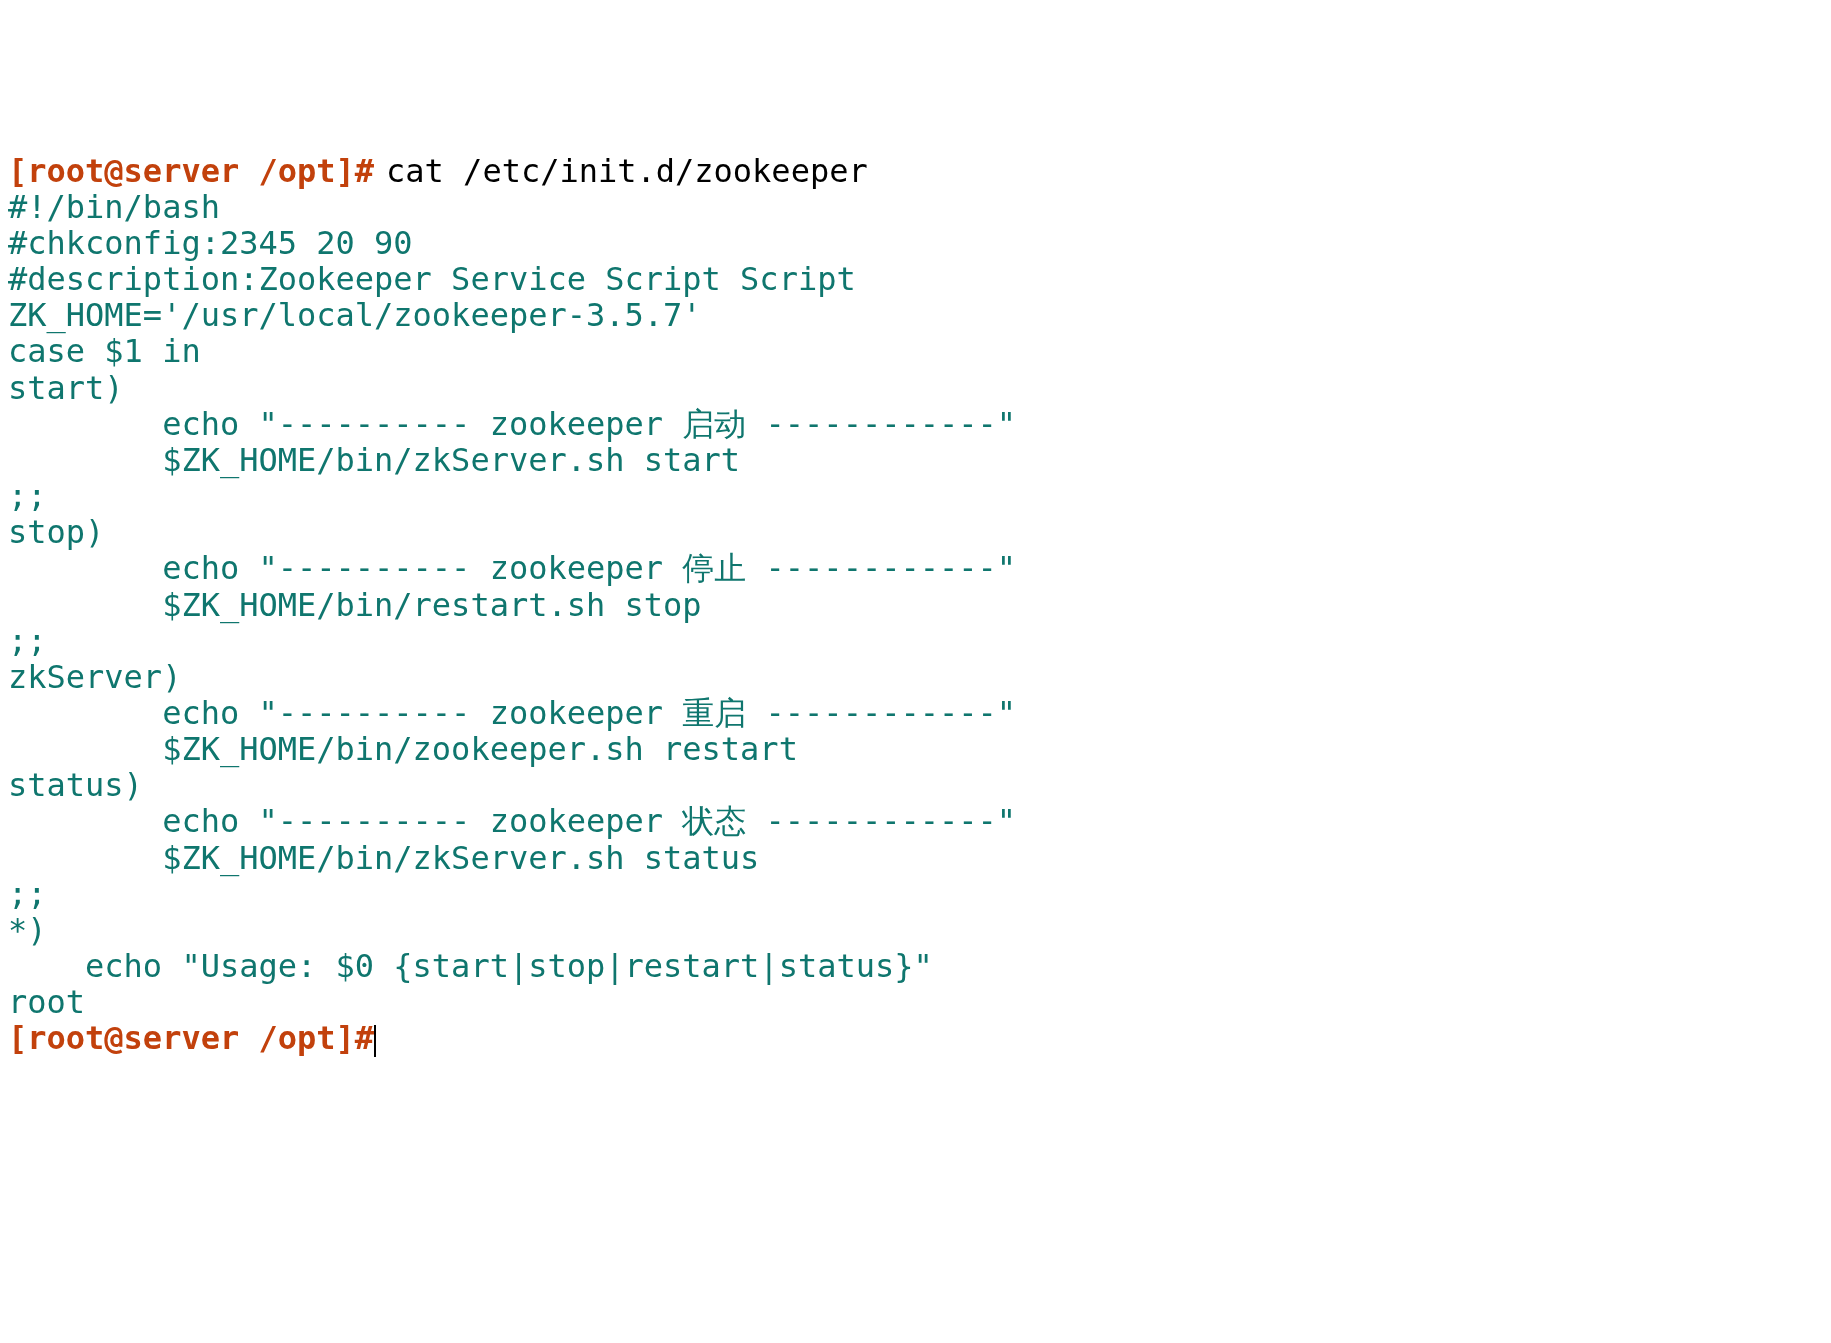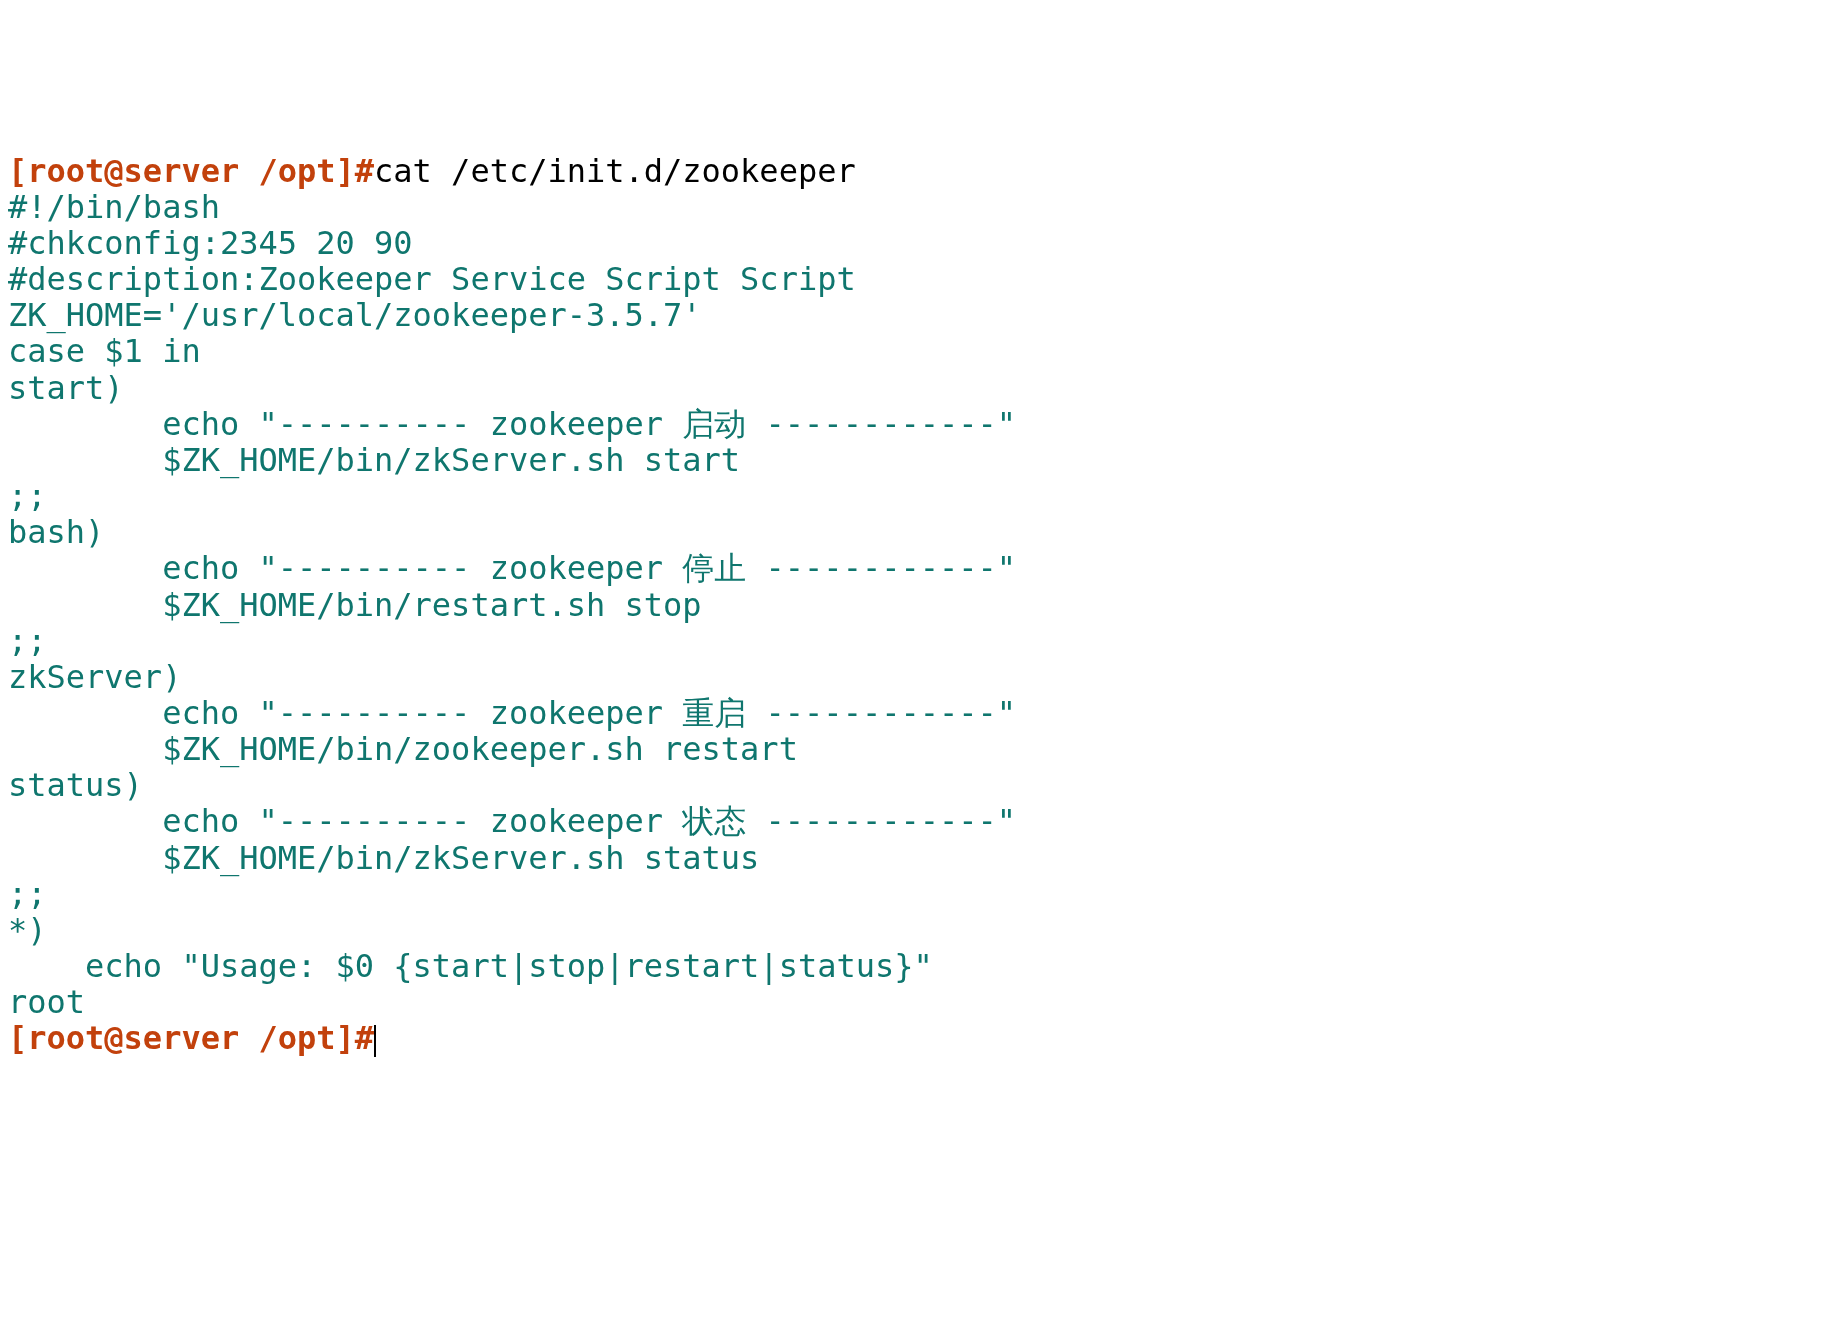--- a/index.html
+++ b/index.html
@@ -11,20 +11,21 @@
       line-height: 1.13;
       color: #000000;
       white-space: pre;
     }
     .prompt {
       color: #c2410c;
       font-weight: bold;
     }
     .cmd {
       color: #000000;
+      margin-left: 12px;
     }
     .out {
       color: #0f766e;
     }
     .cursor {
       display: inline-block;
       width: 2px;
       height: 1em;
       background: #000000;
       vertical-align: text-bottom;
@@ -38,21 +39,21 @@
 <span class="prompt">[root@server /opt]#</span><span class="cmd">cat /etc/init.d/zookeeper</span>
 <span class="out">#!/bin/bash</span>
 <span class="out">#chkconfig:2345 20 90</span>
 <span class="out">#description:Zookeeper Service Script Script</span>
 <span class="out">ZK_HOME='/usr/local/zookeeper-3.5.7'</span>
 <span class="out">case $1 in</span>
 <span class="out">start)</span>
 <span class="out">        echo "---------- zookeeper 启动 ------------"</span>
 <span class="out">        $ZK_HOME/bin/zkServer.sh start</span>
 <span class="out">;;</span>
-<span class="out">bash)</span>
+<span class="out">stop)</span>
 <span class="out">        echo "---------- zookeeper 停止 ------------"</span>
 <span class="out">        $ZK_HOME/bin/restart.sh stop</span>
 <span class="out">;;</span>
 <span class="out">zkServer)</span>
 <span class="out">        echo "---------- zookeeper 重启 ------------"</span>
 <span class="out">        $ZK_HOME/bin/zookeeper.sh restart</span>
 <span class="out">status)</span>
 <span class="out">        echo "---------- zookeeper 状态 ------------"</span>
 <span class="out">        $ZK_HOME/bin/zkServer.sh status</span>
 <span class="out">;;</span>

